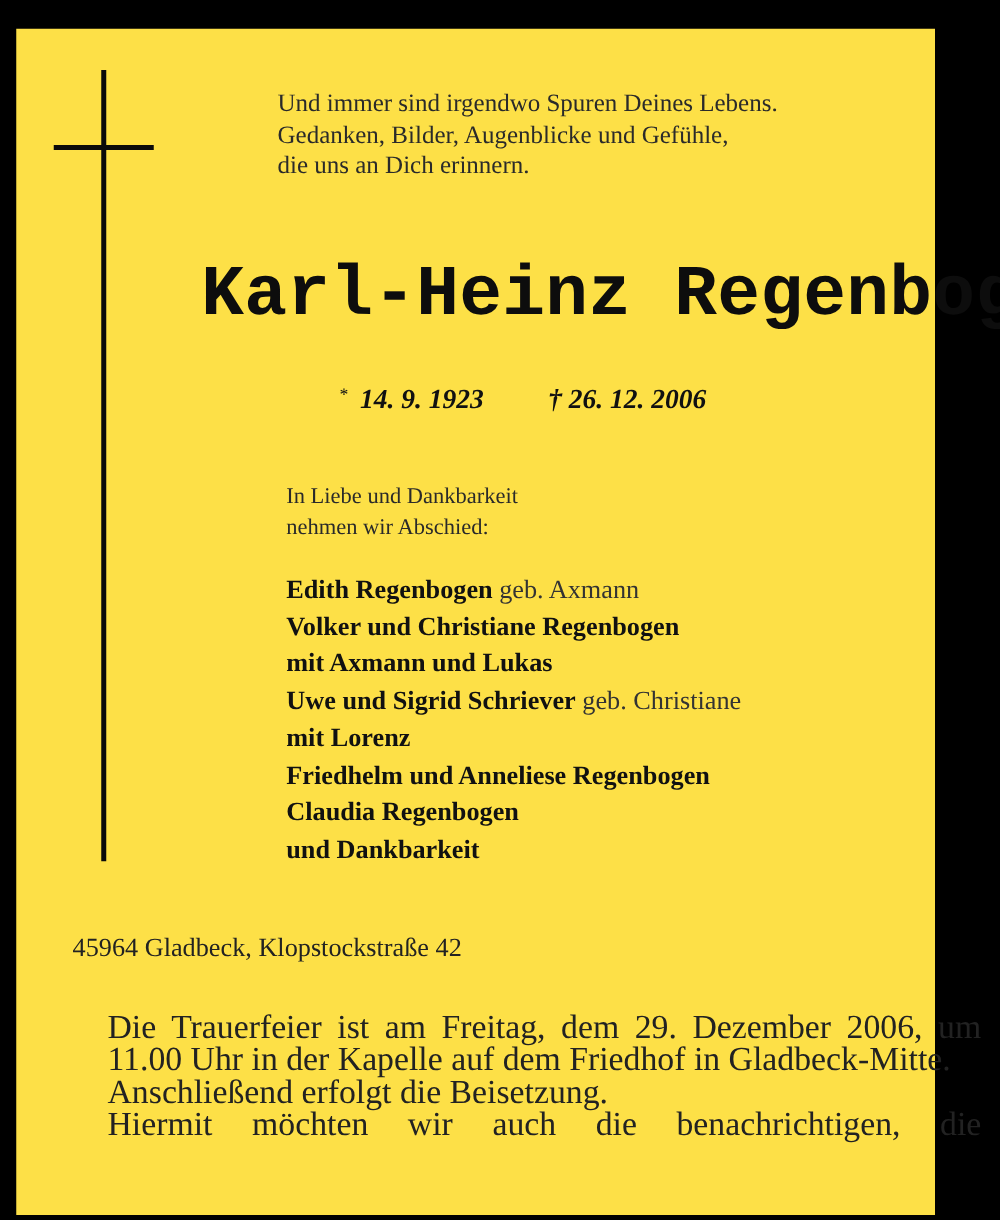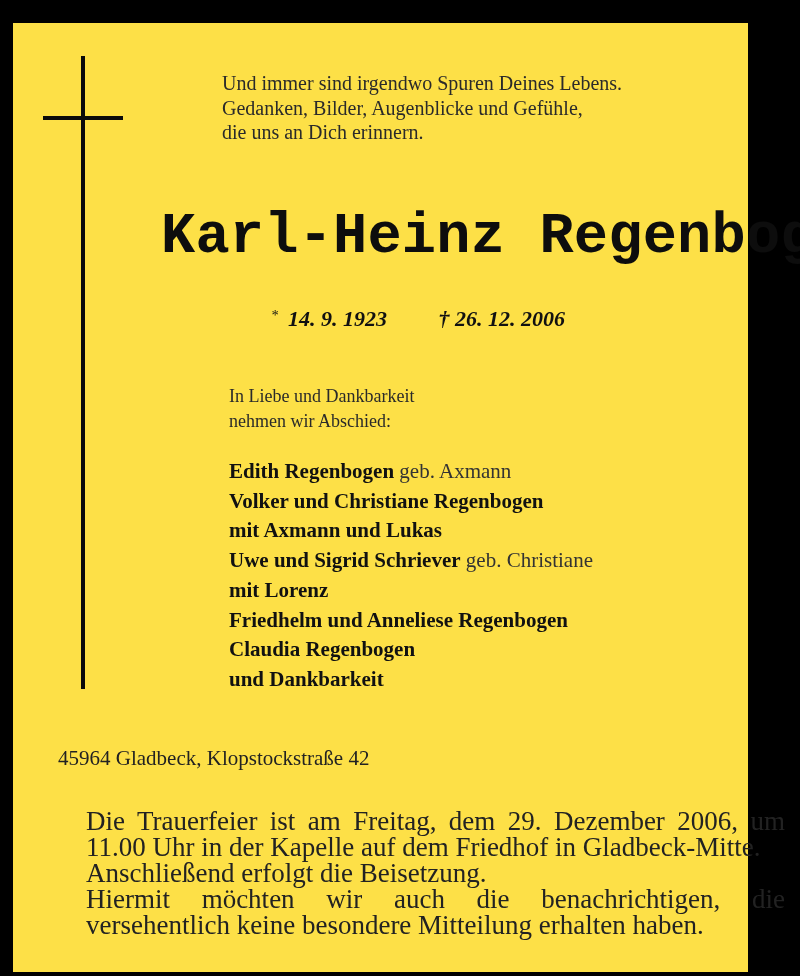--- a/index.html
+++ b/index.html
@@ -57,15 +57,14 @@
     <div><span class="b">und Dankbarkeit</span><span class="n"></span></div>
   </div>
 
   <div class="address">45964 Gladbeck, Klopstockstraße 42</div>
 
   <div class="service">
     <span class="line justify">Die Trauerfeier ist am Freitag, dem 29. Dezember 2006, um</span>
     <span class="line">11.00 Uhr in der Kapelle auf dem Friedhof in Gladbeck-Mitte.</span>
     <span class="line">Anschließend erfolgt die Beisetzung.</span>
     <span class="line justify">Hiermit möchten wir auch die benachrichtigen, die</span>
-    <span class="line">versehentlich keine besondere Mitteilung erhalten haben.</span>
   </div>
 </div>
 
 </body></html>

